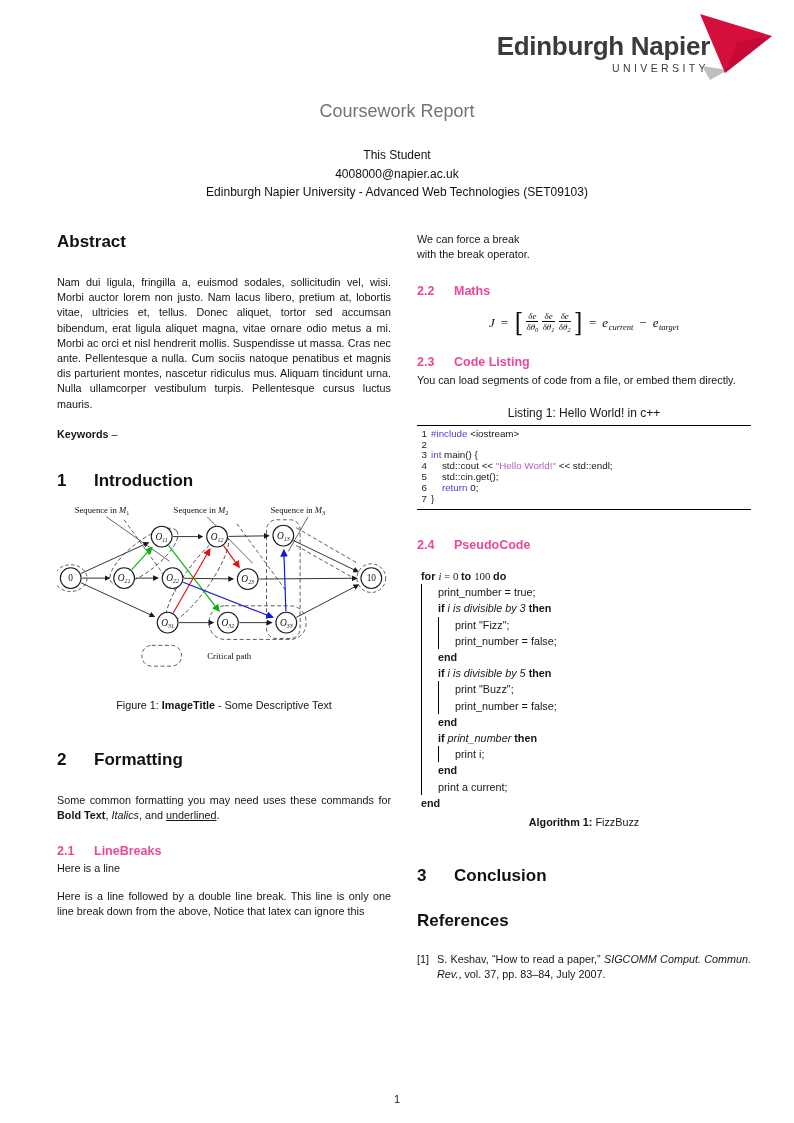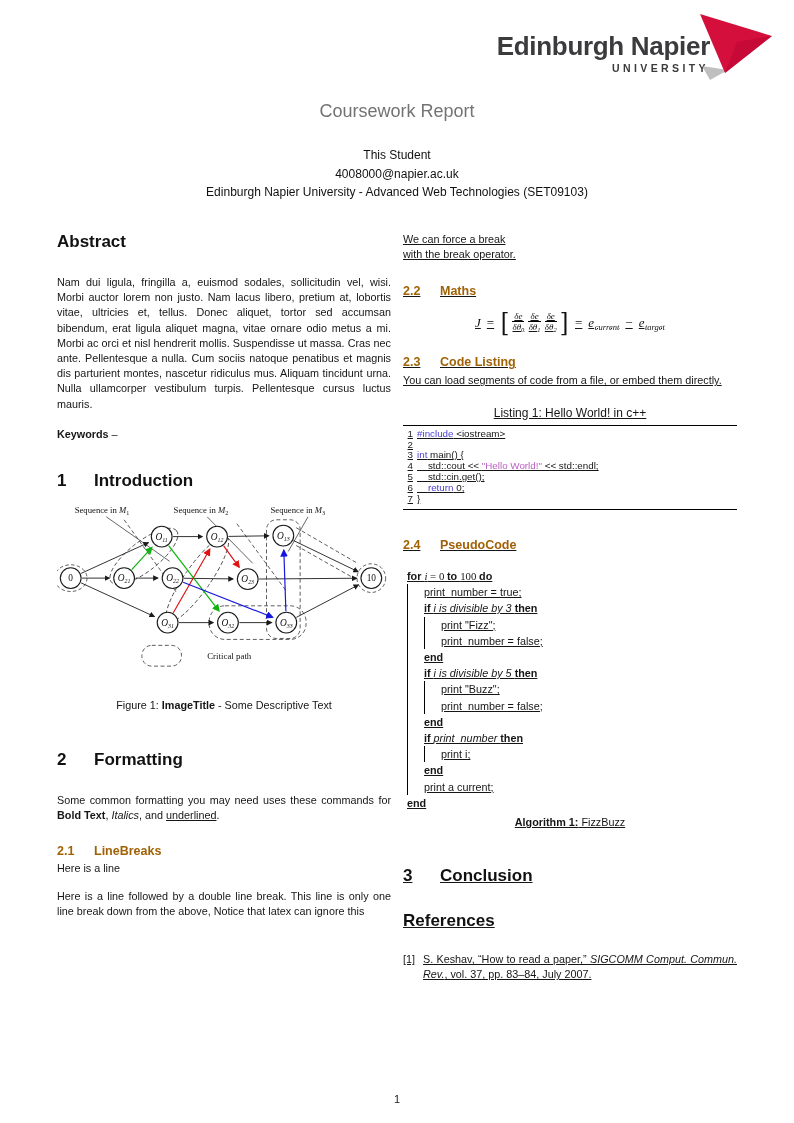--- a/index.html
+++ b/index.html
@@ -3,35 +3,35 @@
 <meta charset="utf-8">
 <style>
   html,body{margin:0;padding:0;background:#e9e9e9;}
   .page{position:relative;width:794px;height:1123px;background:#ffffff;margin:0 auto;
         font-family:"Liberation Sans",sans-serif;color:#161616;overflow:hidden;}
 
   
   .logo{position:absolute;top:8px;right:20px;display:flex;align-items:flex-start;}
   .logo-text{display:flex;flex-direction:column;align-items:flex-end;margin-top:24px;}
   .logo-name{font-size:26px;line-height:28px;font-weight:600;letter-spacing:-.3px;color:#3b3b3d;}
-  .logo-sub{font-size:10.5px;font-weight:700;letter-spacing:3.4px;color:#3b3b3d;margin-top:2px;margin-right:1px;}
+  .logo-sub{font-size:10.5px;font-weight:400;letter-spacing:3.4px;color:#3b3b3d;margin-top:2px;margin-right:1px;}
   .logo-mark{width:82px;height:74px;margin-left:-18px;flex:none;}
 
   
   .title{position:absolute;top:101px;left:0;width:100%;text-align:center;font-size:18px;color:#737373;}
   .authors{position:absolute;top:146px;left:0;width:100%;text-align:center;font-size:12px;line-height:18.5px;color:#111;}
 
   
   .col{position:absolute;top:232px;width:334px;}
   .col-left{left:57px;}
-  .col-right{left:403px;text-decoration:underline;}
+  .col-right{left:417px;}
 
   .h1{font-size:17px;font-weight:bold;display:flex;color:#111;}
   .h1 .no{width:37px;flex:none;}
-  .h2{font-size:12.5px;font-weight:bold;display:flex;color:#a16207;}
+  .h2{font-size:12.5px;font-weight:bold;display:flex;color:#ec4899;}
   .h2 .no{width:37px;flex:none;}
 
   .body{font-size:10.8px;line-height:15.2px;text-align:justify;margin:0;}
   .line{font-size:10.8px;line-height:15.2px;margin:0;}
 
   .sg-p{}
   .sg-b{font-weight:bold;}
   .sg-i{font-style:italic;}
   .sg-u{text-decoration:underline;}
   .sg-cite{color:#6458c8;}

